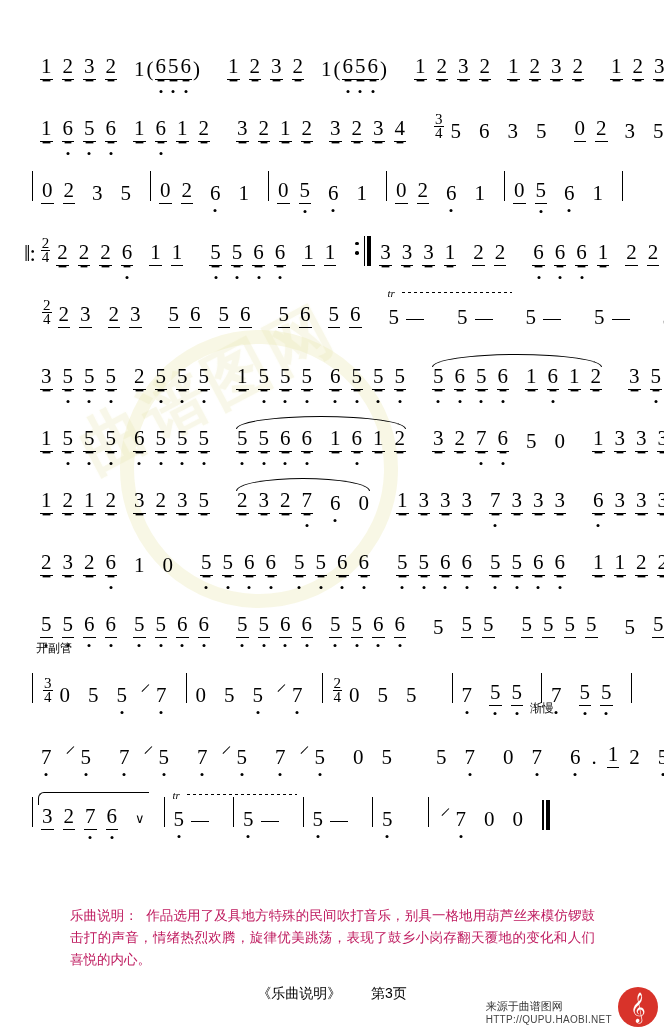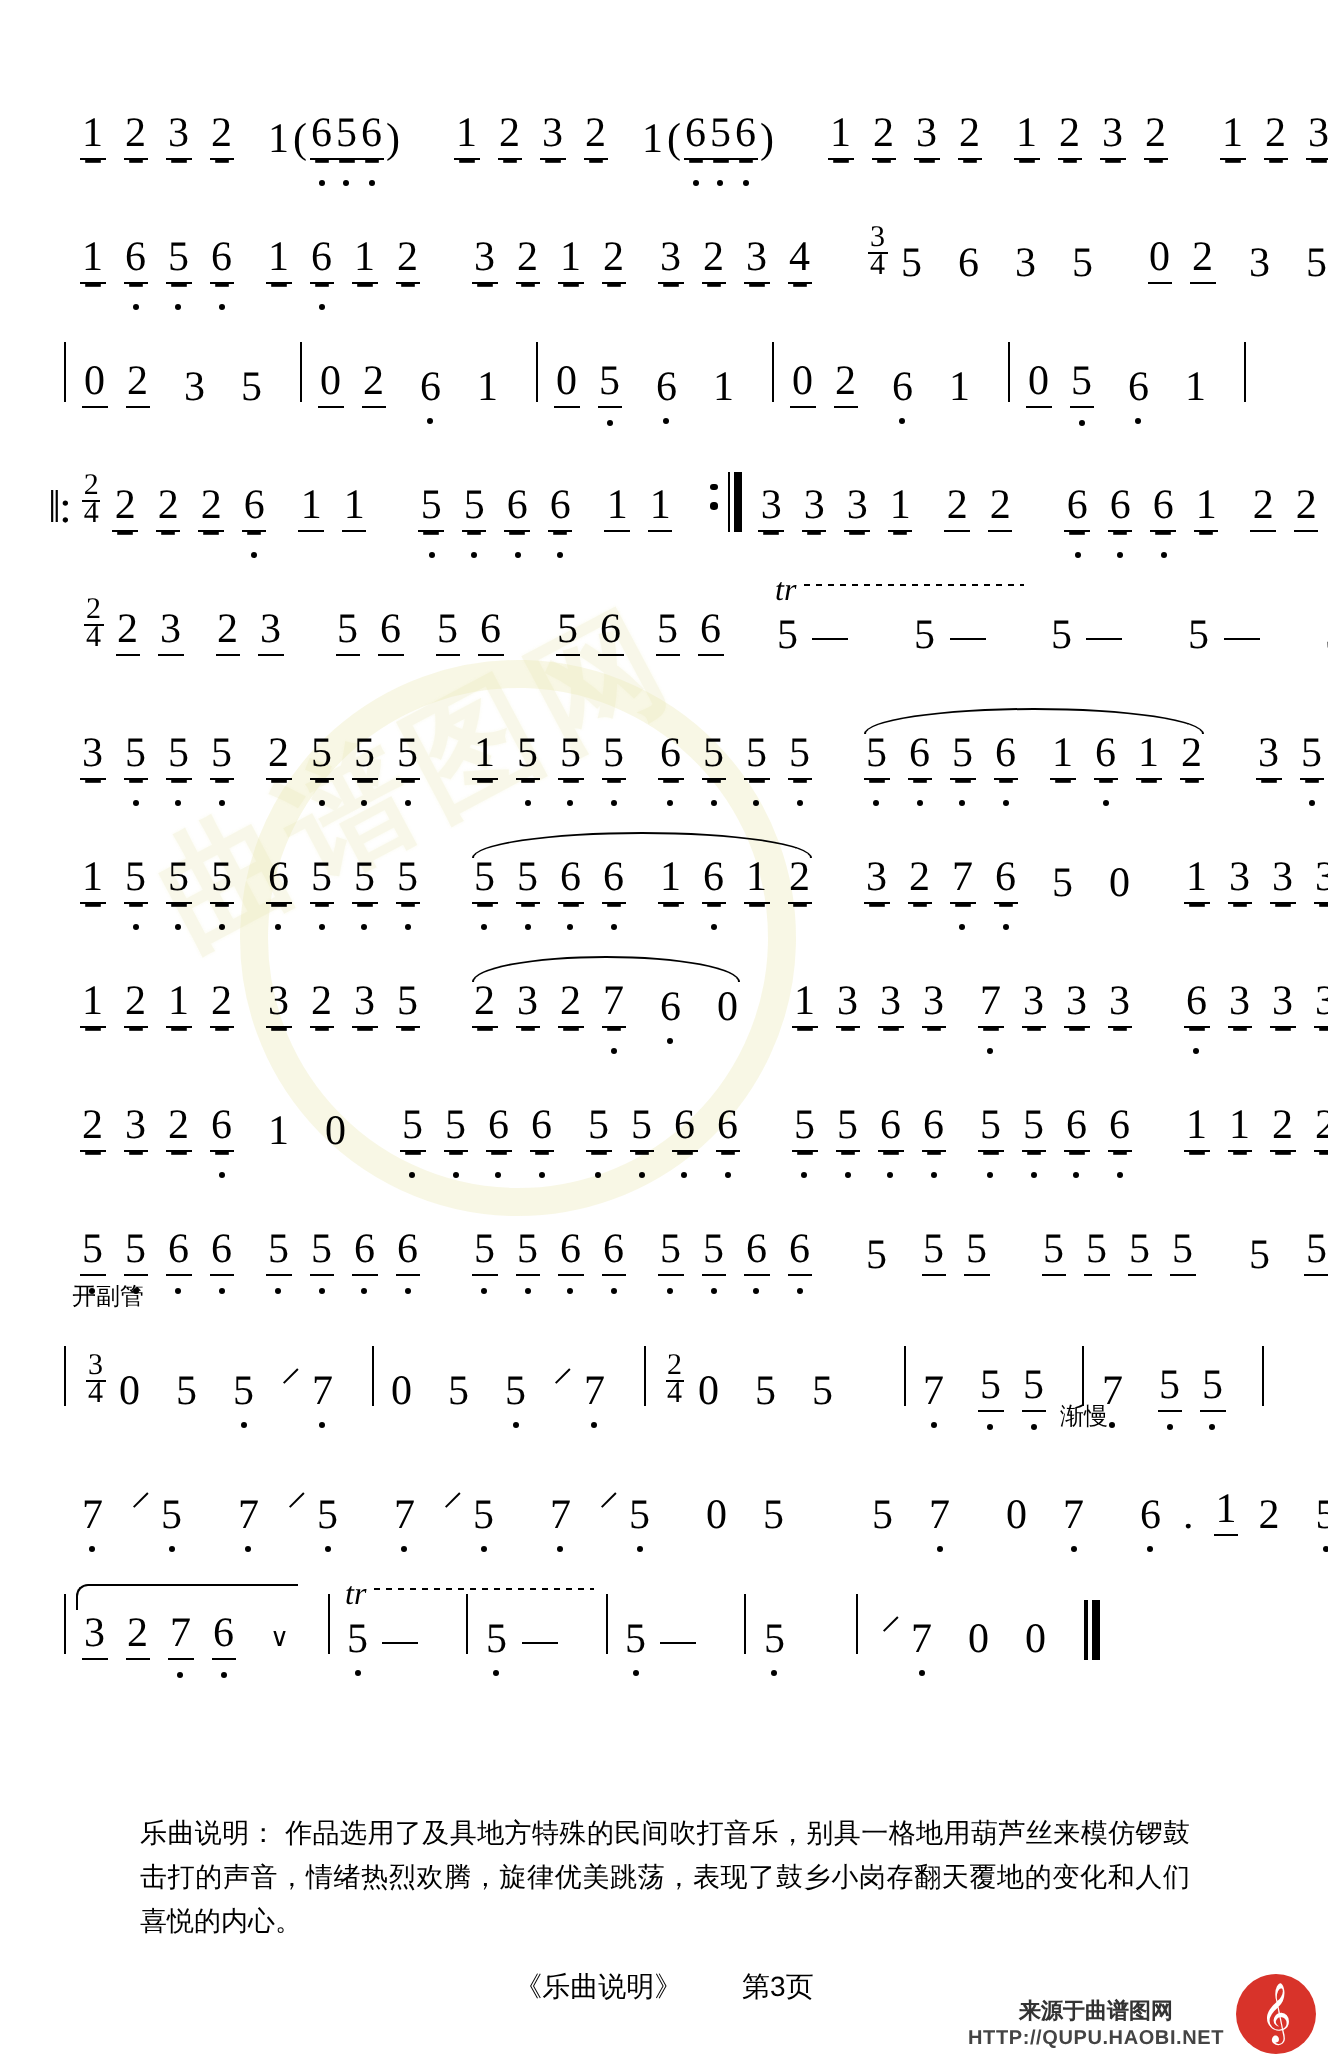--- a/index.html
+++ b/index.html
@@ -93,21 +93,21 @@
   
   .slur{
     position:absolute;left:0;right:0;top:-11px;height:12px;
     border-top:1.3px solid #000;
     border-left:1.3px solid #000;border-right:1.3px solid #000;
     border-radius:50% 50% 0 0 / 100% 100% 0 0;
     border-bottom:none;
   }
   .tr{
     position:absolute;top:-19px;left:0;
-    font-size:16px;font-style:italic;
+    font-size:11px;font-style:italic;
   }
   .trwave{
     position:absolute;top:-14px;left:14px;width:110px;height:6px;
     background:repeating-linear-gradient(90deg,#000 0 3px,transparent 3px 6px);
     height:1.2px;
   }
   .ann{
     position:absolute;
     font-size:12px;
     font-family:"Liberation Sans", sans-serif;
@@ -120,37 +120,37 @@
   .slash{
     display:inline-block;width:14px;height:16px;position:relative;margin:0 2px;
   }
   .slash::before{
     content:"";position:absolute;left:3px;top:1px;width:10px;height:1.4px;
     background:#000;transform:rotate(-45deg);transform-origin:left center;
   }
   .desc{
     position:absolute;left:70px;top:906px;width:525px;
     font-size:13.5px;line-height:22px;
-    font-family:Liberation Sans, sans-serif;
+    font-family:Liberation Mono, monospace;
     text-align:justify;
-    color:#000000;
+    color:#be185d;
   }
   .title-bottom{
     position:absolute;left:0;right:0;top:985px;
     text-align:center;font-size:14px;
     font-family:"Liberation Sans", sans-serif;
   }
   .title-bottom .pg{margin-left:26px;}
   .brandwrap{
     position:absolute;right:6px;bottom:4px;
     display:flex;align-items:flex-end;gap:6px;
   }
   .brand-text{
-    text-align:center;font-size:11px;line-height:14px;
-    font-family:"Liberation Sans", sans-serif;color:#333;font-weight:bold;
+    text-align:left;font-size:11px;line-height:14px;
+    font-family:"Liberation Sans", sans-serif;color:#333;
   }
   .brand-url{font-size:10px;color:#444;letter-spacing:.3px;}
   .logo{
     width:40px;height:40px;border-radius:50%;
     background:#d8332a;color:#fff;
     display:flex;align-items:center;justify-content:center;
     font-size:26px;font-family:"DejaVu Sans", sans-serif;
   }
   .finebar{
     display:inline-flex;align-items:flex-end;margin-left:6px;

